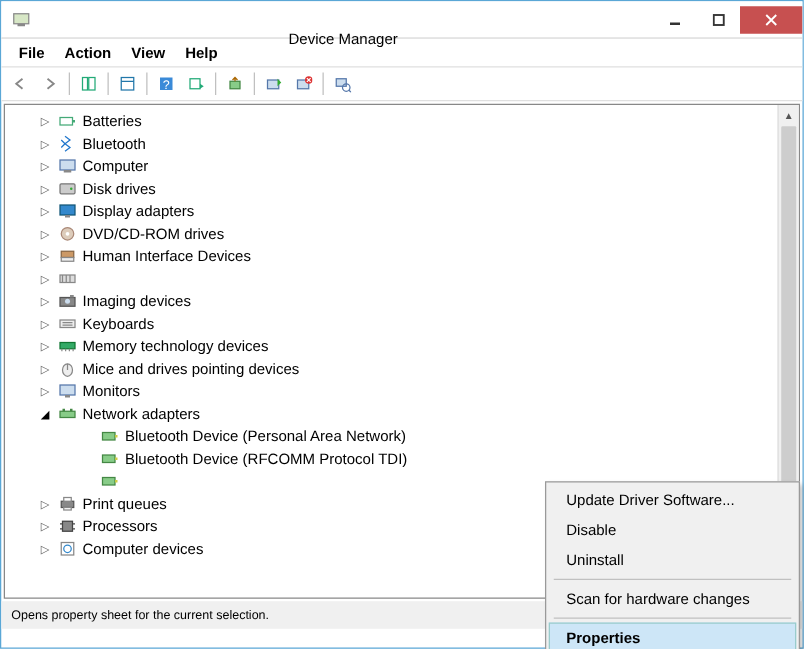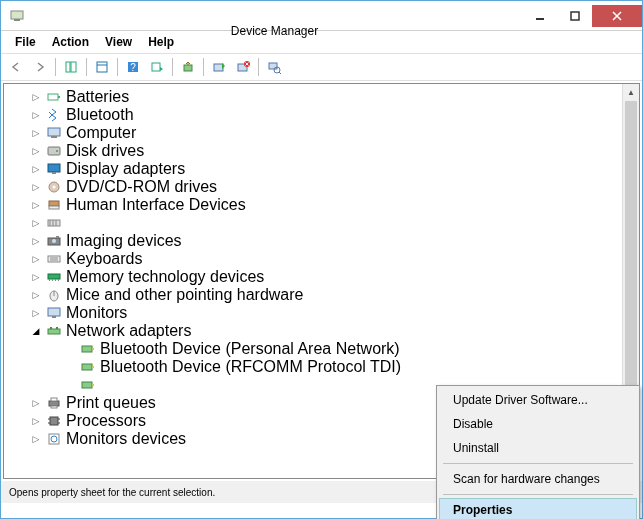--- a/index.html
+++ b/index.html
@@ -14,21 +14,21 @@
 .menu-item { padding: 2px 8px; cursor: default; font-weight: bold; }
 .toolbar { height: 28px; display: flex; align-items: center; padding: 0 4px; background: #fff; border-top: 1px solid #e0e0e0; border-bottom: 1px solid #e0e0e0; gap: 2px; }
 .tool-btn { width: 22px; height: 22px; display: flex; align-items: center; justify-content: center; border: 1px solid transparent; }
 .tool-sep { width: 1px; height: 18px; background: #c0c0c0; margin: 0 2px; }
 .tree-area { position: relative; height: 396px; overflow: hidden; border: 1px solid #888; margin: 2px; background: #fff; }
 .tree { padding: 4px 0; overflow-y: auto; height: 100%; }
 .tree-row { display: flex; align-items: center; height: 18px; padding-left: 26px; white-space: nowrap; }
 .tree-row.child { padding-left: 60px; }
 .expander { width: 12px; height: 12px; margin-right: 4px; display: inline-flex; align-items: center; justify-content: center; color: #666; font-size: 9px; }
 .node-icon { width: 16px; height: 16px; margin-right: 4px; display: inline-flex; align-items: center; justify-content: center; }
-.node-label { font-size: 16px; }
+.node-label { font-size: 12px; }
 .selected .node-label { background: #cde8ff; border: 1px dotted #7aa; padding: 0 1px; }
 .scrollbar { position: absolute; right: 0; top: 0; bottom: 0; width: 17px; background: #f0f0f0; border-left: 1px solid #ddd; }
 .sb-arrow { height: 17px; display: flex; align-items: center; justify-content: center; font-size: 8px; color: #555; }
 .sb-track { position: relative; height: calc(100% - 34px); }
 .sb-thumb { position: absolute; left: 2px; right: 2px; top: 0; height: 80%; background: #cdcdcd; border-radius: 1px; }
 .statusbar { height: 22px; padding: 2px 8px; font-size: 10px; background: #f0f0f0; display: flex; align-items: center; }
 .context-menu { position: absolute; left: 436px; top: 385px; width: 204px; background: #f0f0f0; border: 1px solid #999; box-shadow: 2px 2px 4px rgba(0,0,0,0.25); z-index: 100; padding: 2px; }
 .ctx-item { padding: 5px 14px; font-size: 12px; cursor: default; }
 .ctx-item.highlighted { background: #cde6f7; border: 1px solid #9cc; padding: 4px 13px; font-weight: bold; }
 .ctx-sep { height: 1px; background: #c0c0c0; margin: 3px 4px; }
@@ -258,21 +258,21 @@
         <span class="node-label">Memory technology devices</span>
       </div>
       <div class="tree-row">
         <span class="expander">▷</span>
         <span class="node-icon">
           <svg width="16" height="16">
             <ellipse cx="8" cy="9" rx="4" ry="5" fill="#eee" stroke="#888"></ellipse>
             <line x1="8" y1="4" x2="8" y2="9" stroke="#888"></line>
           </svg>
         </span>
-        <span class="node-label">Mice and other pointing hardware</span>
+        <span class="node-label">Mice and drives pointing devices</span>
       </div>
       <div class="tree-row">
         <span class="expander">▷</span>
         <span class="node-icon">
           <svg width="16" height="16">
             <rect x="2" y="3" width="12" height="8" fill="#cde" stroke="#57a"></rect>
             <rect x="6" y="11" width="4" height="2" fill="#888"></rect>
           </svg>
         </span>
         <span class="node-label">Monitors</span>
@@ -342,21 +342,21 @@
         <span class="node-label">Processors</span>
       </div>
       <div class="tree-row">
         <span class="expander">▷</span>
         <span class="node-icon">
           <svg width="16" height="16">
             <rect x="3" y="3" width="10" height="10" fill="#fff" stroke="#888"></rect>
             <circle cx="8" cy="8" r="3" fill="none" stroke="#38c"></circle>
           </svg>
         </span>
-        <span class="node-label">Monitors devices</span>
+        <span class="node-label">Computer devices</span>
       </div>
     </div>
   <div class="scrollbar">
     <div class="sb-arrow">▲</div>
     <div class="sb-track">
         <div class="sb-thumb"></div>
       </div>
     <div class="sb-arrow">▼</div>
   </div>
 </div>

